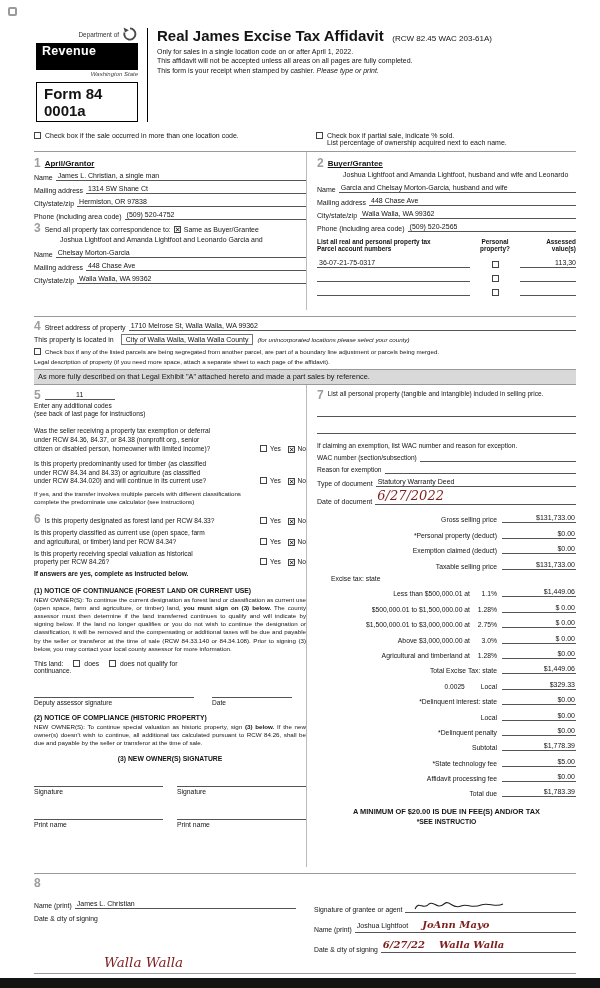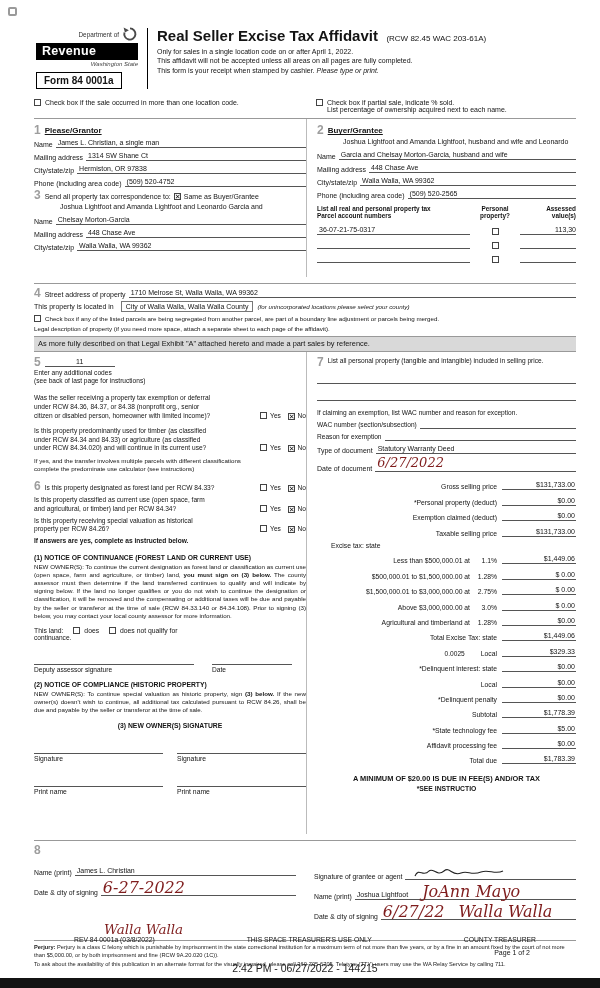--- a/index.html
+++ b/index.html
@@ -26,23 +26,23 @@
   .yn .cb { margin:0 1px 0 5px; }
 
   
   .artifact { position:absolute; top:7px; left:8px; width:9px; height:9px;
               border:2px solid #9a9a9a; border-radius:2px; }
 
   
   .header { display:flex; align-items:flex-start; margin-left:2px; }
   .logo-col { width:102px; flex:none; }
   .dept-row { display:flex; justify-content:flex-end; align-items:center; gap:3px; font-size:6.4px; color:#333; }
-  .brand-bar { background:#000; color:#fff; font-weight:700; font-size:12.5px; padding:1px 6px 2px; margin-top:1px; letter-spacing:.3px; }
+  .brand-bar { background:#000; color:#fff; font-weight:700; font-size:12.5px; padding:1px 6px 12px; margin-top:1px; letter-spacing:.3px; }
   .brand-sub { font-size:6px; font-style:italic; text-align:right; color:#444; margin-top:1px; }
-  .form-box { display:inline-block; border:1.2px solid #000; font-weight:700; font-size:10px; padding:2px 7px; margin-top:5px; }
+  .form-box { display:inline-block; border:1.2px solid #000; font-weight:700; font-size:15px; padding:2px 7px; margin-top:5px; }
   .vline { width:0; border-left:1px solid #000; align-self:stretch; margin:2px 9px 0 9px; }
   .title-col { flex:1; padding-top:1px; }
   .title { font-size:15px; font-weight:700; }
   .title-ref { font-size:8px; margin-left:4px; }
   .sub { font-size:7px; margin-top:2.5px; }
 
   
   .topchecks { display:flex; margin-top:10px; padding-bottom:5px; border-bottom:1px solid #999; font-size:7px; }
   .tc-left { display:flex; gap:4px; width:272px; }
   .tc-right { display:flex; gap:4px; flex:1; padding-left:10px; }
@@ -104,21 +104,21 @@
   .frate { width:27px; text-align:right; flex:none; }
   .famt { width:74px; flex:none; border-bottom:1px solid #555; text-align:right;
           font-size:7px; min-height:9px; line-height:9px; padding:0 1px; margin-left:5px; }
   .min1 { font-size:7.4px; font-weight:700; text-align:center; margin-top:10px; }
   .min2 { font-size:6.8px; font-weight:700; text-align:center; margin-top:2px; }
 
   
   .hw { font-family:"DejaVu Serif", serif; font-style:italic; color:#7f1d1d; }
   .hw.big { font-size:13px; line-height:12px; }
   .hw.sig { font-size:11px; line-height:11px; white-space:nowrap; }
-  .hw.med { font-size:16px; line-height:11px; white-space:nowrap; }
+  .hw.med { font-size:10px; line-height:11px; white-space:nowrap;font-weight:bold; }
   .ml8 { margin-left:14px; }
 
   
   .sec8 { border-top:1px solid #999; margin-top:6px; padding-top:4px; min-height:60px; }
   .c-head { display:flex; align-items:flex-end; font-size:7.4px; }
   .c-grid { display:flex; gap:18px; margin-top:5px; }
   .c-col { flex:1; position:relative; }
   .sigrow { display:flex; align-items:flex-end; font-size:6.8px; margin-top:6px; }
   .sigrow .c-lbl { white-space:nowrap; margin-right:3px; }
   .sigfill { height:14px; line-height:13px; }
@@ -150,21 +150,21 @@
           <path d="M2 2 l1.6 6 5-2.6 z" fill="#4a4a4a"></path>
         </svg>
       </div>
       <div class="brand-bar">Revenue</div>
       <div class="brand-sub">Washington State</div>
       <div class="form-box">Form 84 0001a</div>
     </div>
     <div class="vline"></div>
     <div class="title-col">
       <div>
-        <span class="title">Real Seller Excise Tax Affidavit</span>
+        <span class="title">Real James Excise Tax Affidavit</span>
         <span class="title-ref">(RCW 82.45 WAC 203-61A)</span>
       </div>
       <div class="sub">Only for sales in a single location code on or after April 1, 2022.</div>
       <div class="sub">This affidavit will not be accepted unless all areas on all pages are fully completed.</div>
       <div class="sub">
         <span>This form is your receipt when stamped by cashier.</span>
         <span class="ital">Please type or print.</span>
       </div>
     </div>
   </div>
@@ -180,21 +180,21 @@
         <span>Check box if partial sale, indicate % sold.</span><br>
         <span>List percentage of ownership acquired next to each name.</span>
       </span>
     </div>
   </div>
 
   <div class="block12">
     <div class="colL">
       <div class="sec-head">
         <span class="sn">1</span>
-        <span class="sec-title">Please/Grantor</span>
+        <span class="sec-title">April/Grantor</span>
       </div>
       <div class="frow">
           <span class="flab">Name</span>
         <span class="fill">James L. Christian, a single man</span>
         </div>
       <div class="frow mt10">
           <span class="flab">Mailing address</span>
         <span class="fill">1314 SW Shane Ct</span>
         </div>
       <div class="frow">
@@ -529,21 +529,20 @@
       <span class="sn">8</span>
     </div>
     <div class="c-grid">
       <div class="c-col">
         <div class="sigrow">
           <span class="c-lbl">Name (print)</span>
           <span class="fill">James L. Christian</span>
         </div>
         <div class="sigrow">
           <span class="c-lbl">Date &amp; city of signing</span>
-          <span class="fill sigfill"><span class="hw med">6-27-2022</span></span>
         </div>
         <div class="hw city-overlay">Walla Walla</div>
       </div>
       <div class="c-col">
         <div class="sigrow">
           <span class="c-lbl">Signature of grantee or agent</span>
           <span class="fill sigfill">
             <svg class="scribble" width="92" height="13" viewBox="0 0 92 13">
               <path d="M2 10 C6 1 10 12 16 5 C20 1 24 11 31 5 C37 0 39 11 48 7 C55 4 58 10 68 6 C76 3 82 9 90 5" fill="none" stroke="#222" stroke-width="1.1"></path>
             </svg>
@@ -561,24 +560,15 @@
     </div>
   </div>
 
   <div class="perjury-area">
     <div class="perjury">
       <span class="bold">Perjury:</span><span> Perjury is a class C felony which is punishable by imprisonment in the state correctional institution for a maximum term of not more than five years, or by a fine in an amount fixed by the court of not more than $5,000.00, or by both imprisonment and fine (RCW 9A.20.020 (1C)).</span>
     </div>
     <div class="perjury alt2">To ask about the availability of this publication in an alternate format for the visually impaired, please call 360-705-6705. Teletype (TTY) users may use the WA Relay Service by calling 711.</div>
   </div>
 
-  <div class="footer-area">
-    <div class="footer-row">
-      <span>REV 84 0001a (03/8/2022)</span>
-      <span>THIS SPACE TREASURER'S USE ONLY</span>
-      <span>COUNTY TREASURER</span>
-    </div>
-    <div class="page-num">Page 1 of 2</div>
-    <div class="stamp">2:42 PM - 06/27/2022 - 144215</div>
-  </div>
 
   <div class="bottom-bar"></div>
 </div>
 
 </body></html>

